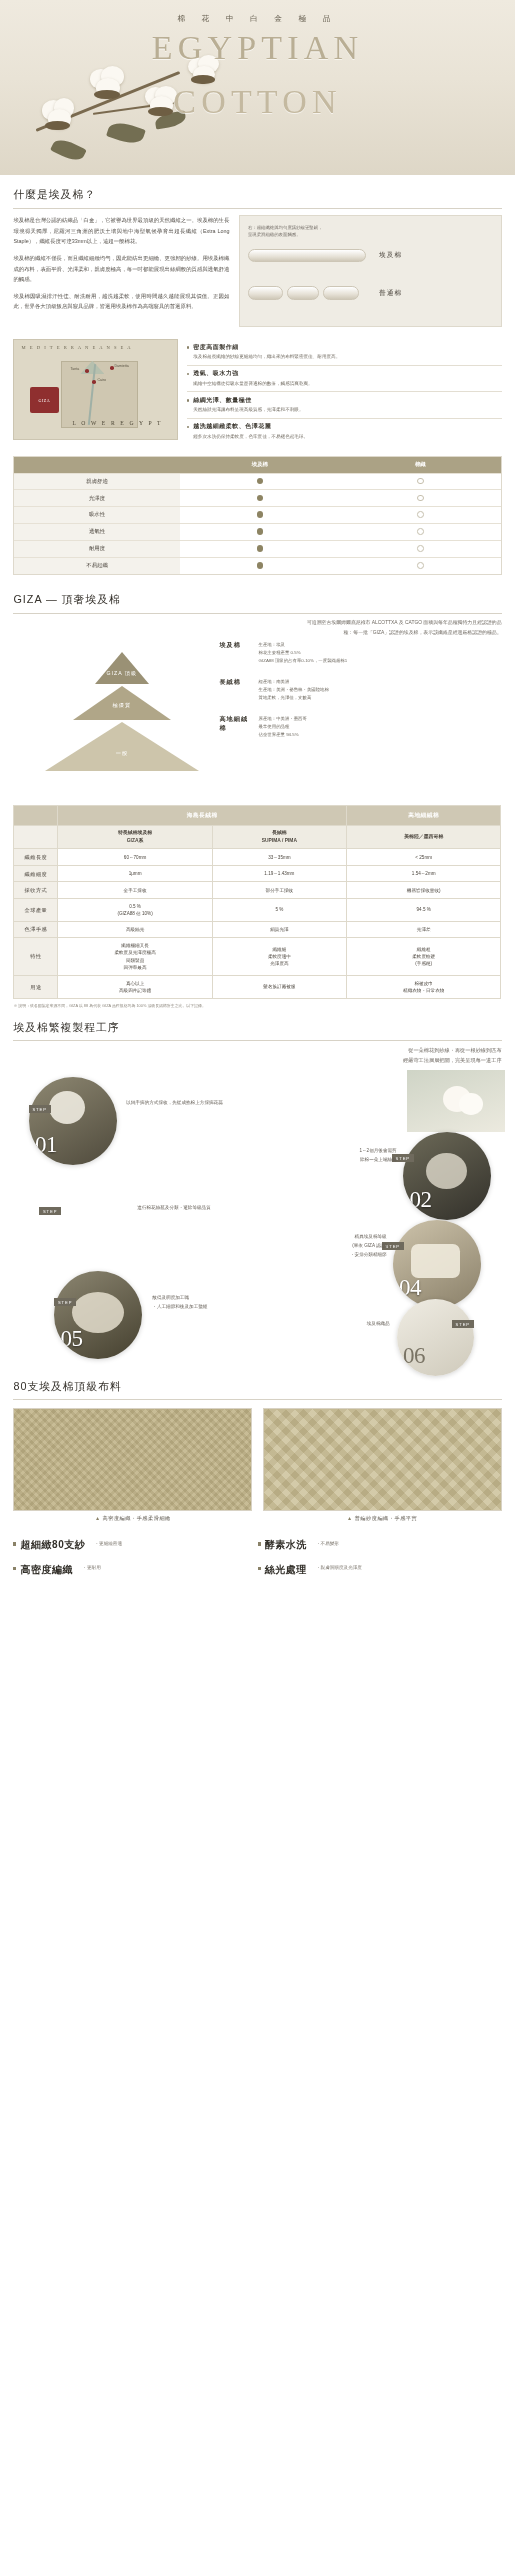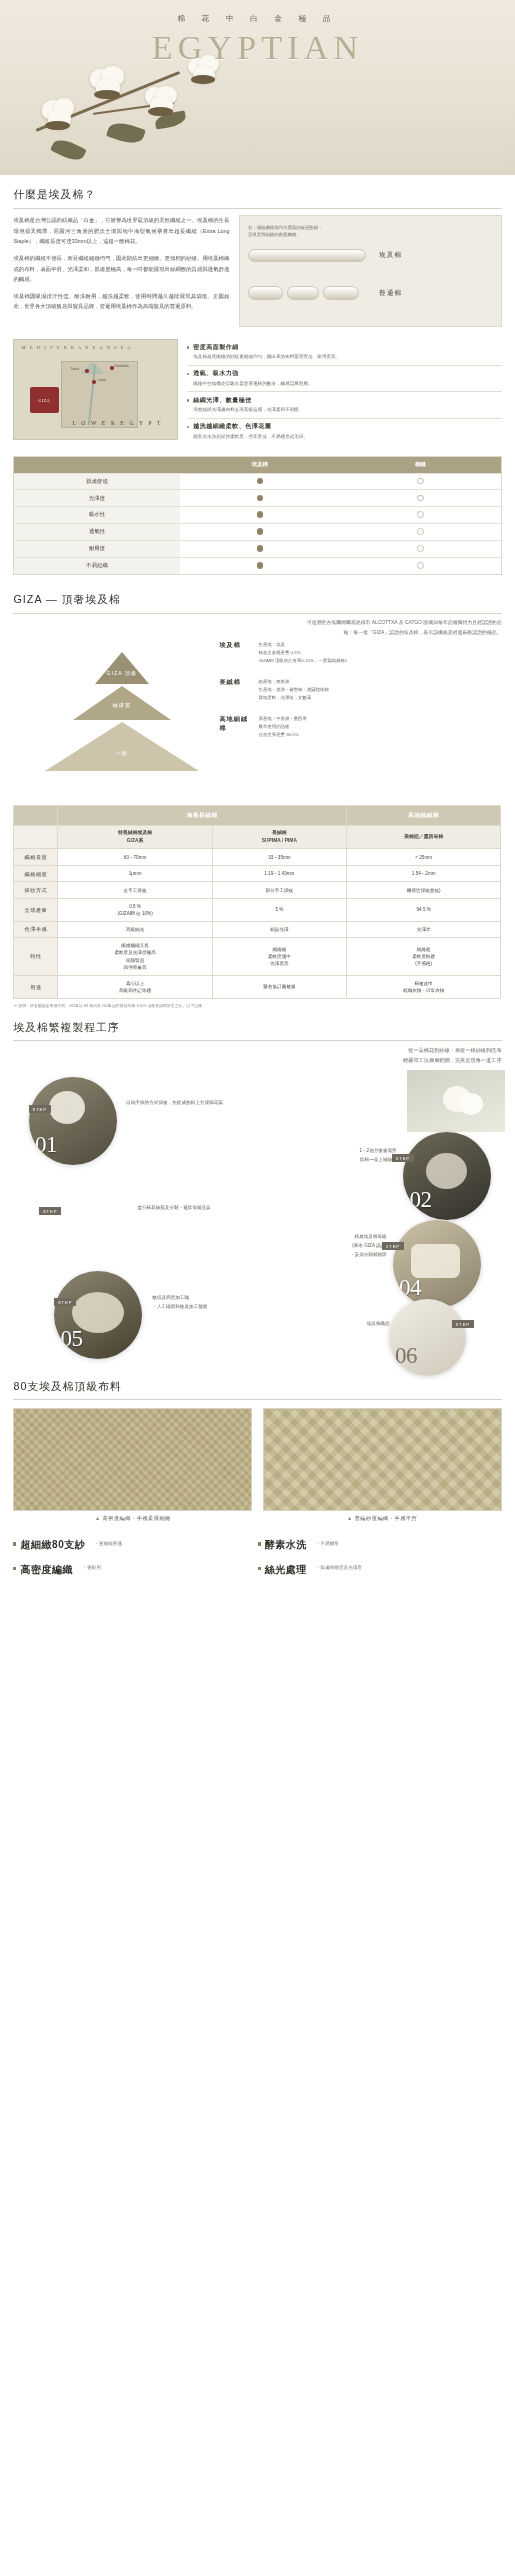--- a/index.html
+++ b/index.html
@@ -195,20 +195,21 @@
         <div class="p" style="left:2.1px; top:3.1px; width:19.6px; height:17.5px;"></div>
         <div class="p" style="left:12.4px; top:0px; width:20.6px; height:18.5px;"></div>
         <div class="p" style="left:7.2px; top:11.3px; width:21.6px; height:17.5px;"></div>
         <div class="hull" style="left:5.2px; top:20.6px; width:24px; height:8.8px;"></div>
       </div>
     </div>
 
     <div class="hero-kicker">棉 花 中 白 金 極 品</div>
     <div class="hero-title">
       <span>EGYPTIAN</span>
+      <span class="l2">COTTON</span>
     </div>
   </div>
 
   <div class="sec-head">
     <span>什麼是埃及棉？</span>
     <span class="rule"></span>
   </div>
 
   <div class="what-wrap">
     <div class="what-text">
@@ -484,21 +485,21 @@
 
     <div class="circle" style="left:44px; top:199px; width:88px; height:88px;">
       <div class="ph" style="background:linear-gradient(150deg,#8c8671,#45402f);"></div>
       <div style="position:absolute; left:17.5px; top:20.6px; width:52px; height:41px; background:#ece6d6; border-radius:50%; opacity:.8;"></div>
       <div class="num">05</div>
     </div>
     <div class="step-tag" style="left:44px; top:226px;">STEP</div>
     <div class="step-desc" style="left:142px; top:222px; width:103px; white-space:pre-line;">散得及稠度加工職
 ・人工細節和後及加工整經</div>
 
-    <div class="circle" style="right:39px; top:227px; width:77px; height:77px;">
+    <div class="circle" style="right:31px; top:227px; width:77px; height:77px;">
       <div class="ph" style="background:linear-gradient(150deg,#efece3,#cfcabb);"></div>
       <div class="num" style="color:#7a7465; text-shadow:none;">06</div>
     </div>
     <div class="step-tag" style="right:31px; top:248px;">STEP</div>
     <div class="step-desc" style="right:115px; top:248px; width:72px; text-align:right;">埃及棉織品</div>
   </div>
 
   <div class="sec-head">
     <span>80支埃及棉頂級布料</span>
     <span class="rule"></span>

